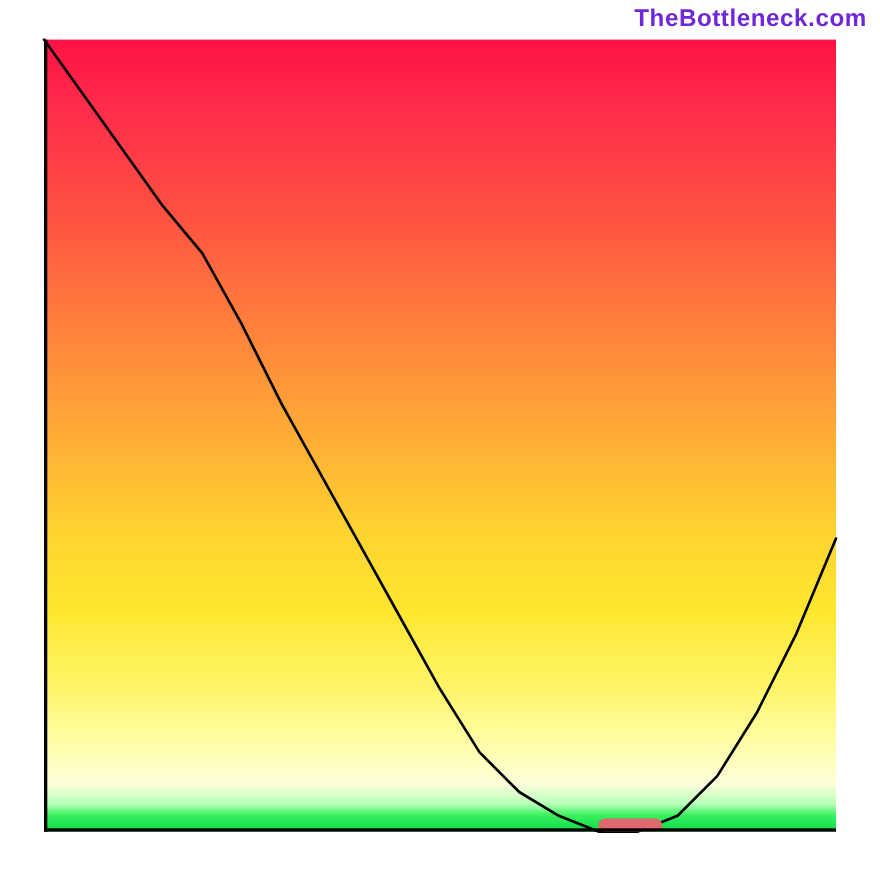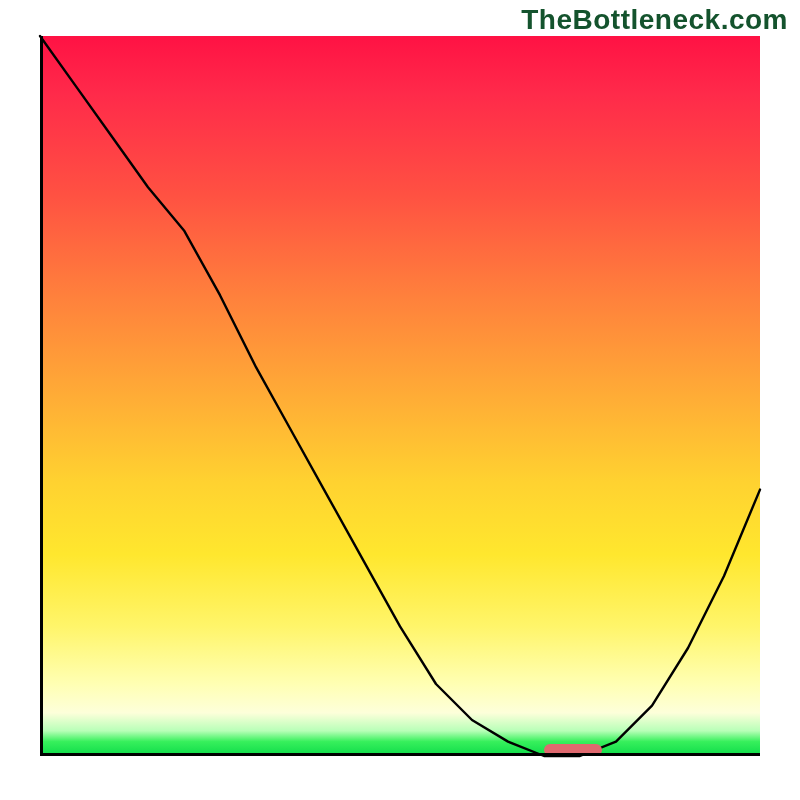--- a/index.html
+++ b/index.html
@@ -2,23 +2,23 @@
 <html><head>
 <meta charset="utf-8">
 <style>
   * { margin: 0; padding: 0; box-sizing: border-box; }
   html, body { width: 800px; height: 800px; overflow: hidden; font-family: Arial, sans-serif; }
   .container { position: relative; width: 800px; height: 800px; background: #ffffff; }
   .watermark {
     position: absolute;
     top: 4px;
     right: 12px;
-    font-size: 28px;
+    font-size: 22px;
     font-weight: bold;
-    color: #14532d;
+    color: #6d28d9;
     letter-spacing: 0.5px;
   }
   .plot-area {
     position: absolute;
     left: 40px;
     top: 36px;
     width: 720px;
     height: 720px;
   }
   .gradient-bg {

